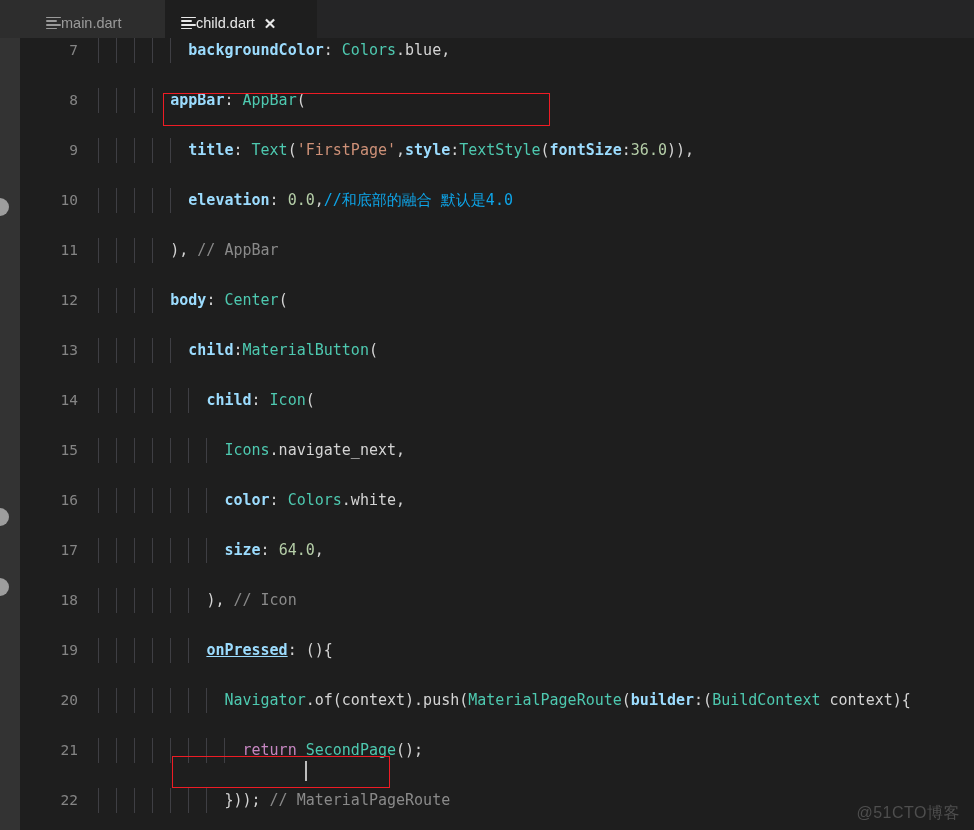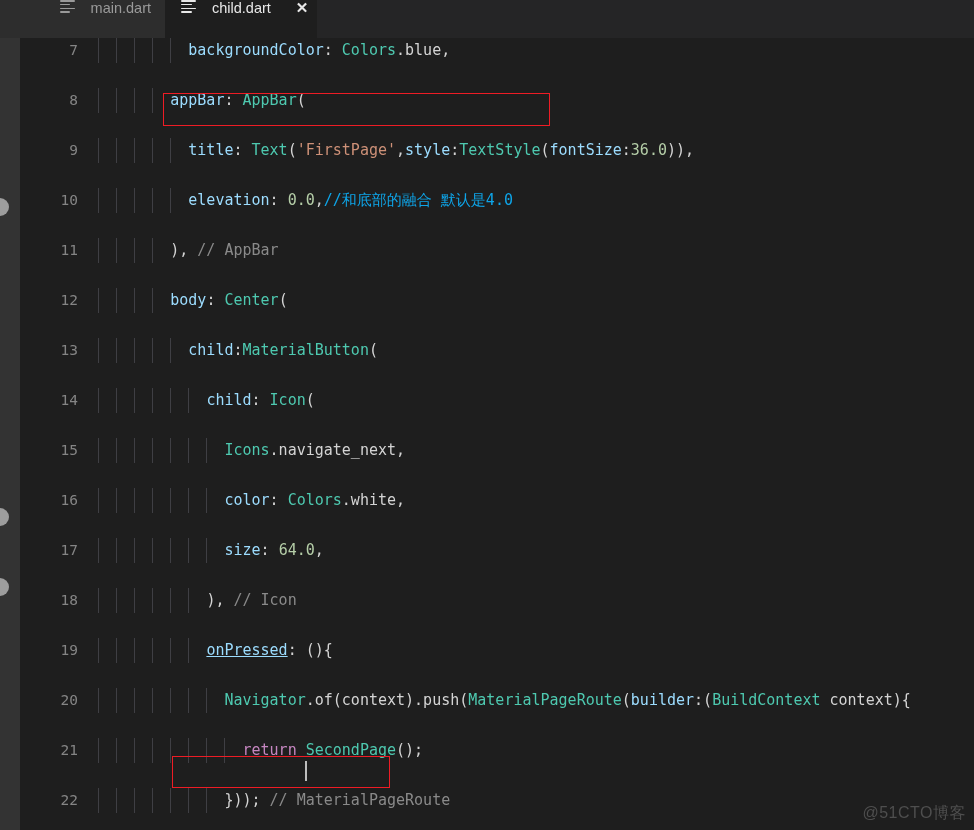--- a/index.html
+++ b/index.html
@@ -18,23 +18,23 @@
 
   
   .tabbar {
     position: absolute; top: 0; left: 0;
     width: 974px; height: 38px;
     background: #252526;
     display: flex;
     align-items: stretch;
   }
   .tab {
-    display: flex; 
-    padding: 0 14px 0 16px;
-    gap: 16px;
+    display: flex; align-items: center;
+    padding: 8px 14px 0 16px;
+    gap: 0;
     font-family: "Liberation Sans", sans-serif;
     font-size: 14.5px;
     cursor: pointer;
     position: relative;
     min-width: 0;
   }
   .tab.inactive {
     background: #2d2d2d;
     color: #9a9a9a;
   }
@@ -114,21 +114,21 @@
   }
   
   .guide {
     position: absolute; top: 0;
     width: 1px; height: 25px;
     background: #3f3f44;
   }   
   .kw2     { color: #c586c0; }   
   .type    { color: #4ec9b0; }   
   .plain   { color: #d4d4d4; }   
-  .prop    { color: #9cdcfe; }   
+  .prop    { color: #9cdcfe; font-weight: bold; }   
   .str     { color: #ce9178; }   
   .num     { color: #b5cea8; }   
   .cmt     { color: #0ea5e9; }   
   .cmt2    { color: #8a8a8a; }   
   .under   { text-decoration: underline; margin-top: 25px; }
 
   
   .redbox {
     position: absolute;
     border: 1.6px solid #ee1c25;
@@ -141,21 +141,21 @@
   .caret {
     position: absolute;
     width: 1.6px; height: 20px;
     background: #bdbdbd;
     left: 285px; top: 723px;
   }
 
   
   .watermark {
     position: absolute;
-    right: 8px; bottom: 6px;
+    right: 14px; bottom: 6px;
     color: #4e4e4e;
     font-family: "Liberation Sans", sans-serif;
     font-size: 16px;
     letter-spacing: .5px;
   }
 </style>
 </head>
 <body>
 
 <div id="app">

